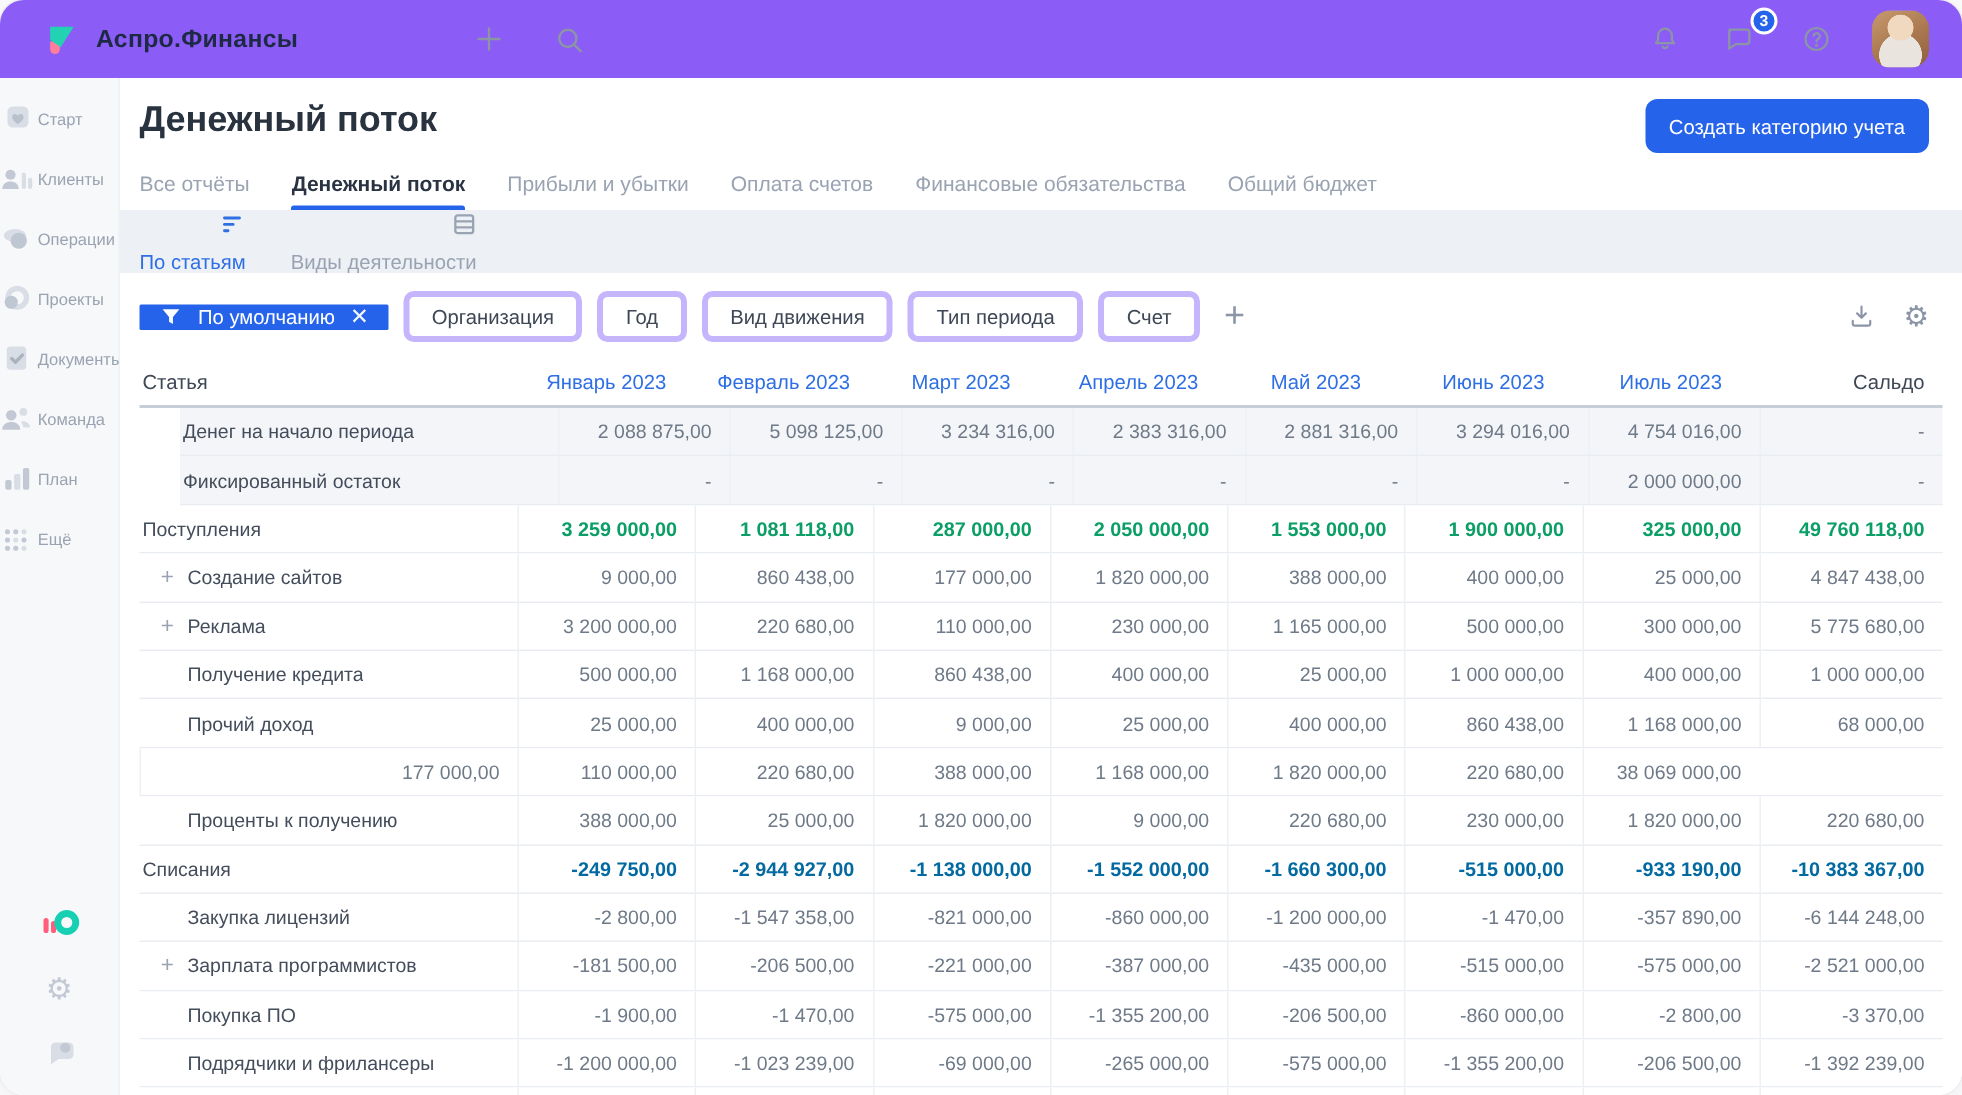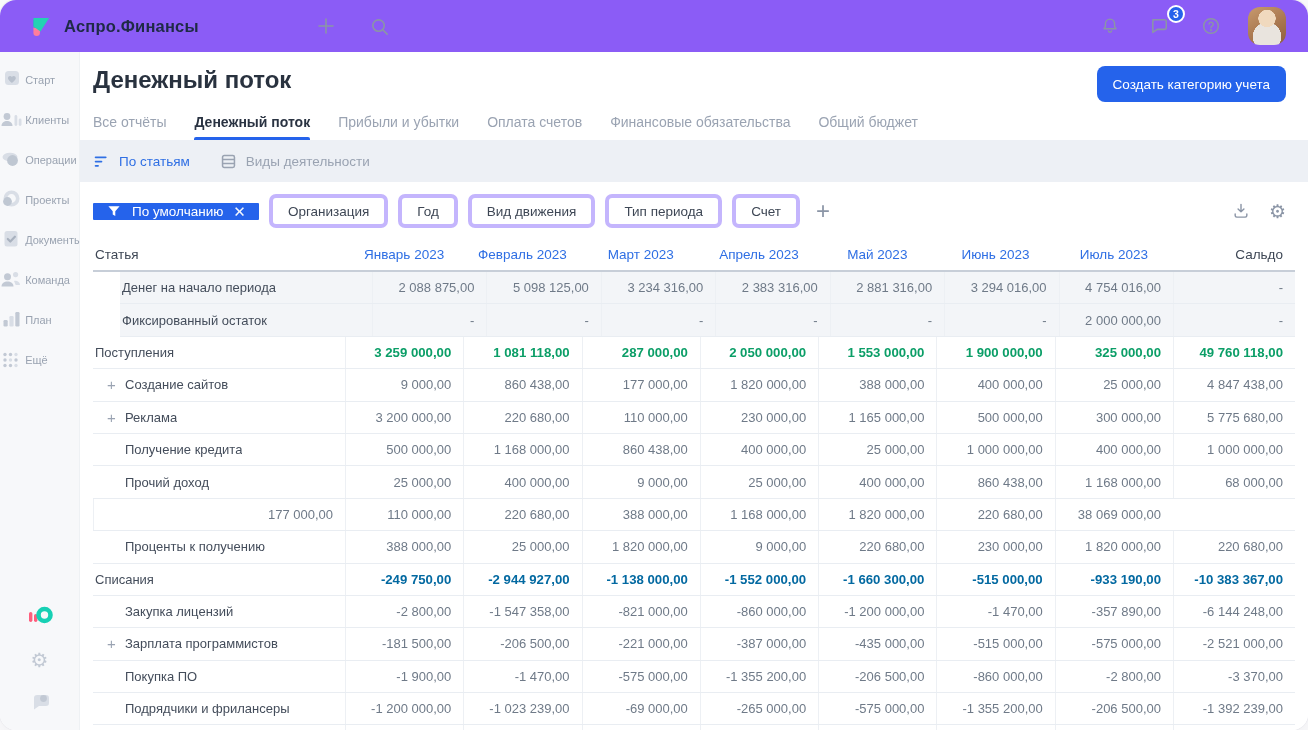--- a/index.html
+++ b/index.html
@@ -54,21 +54,21 @@
                  font-family:inherit; }
   .tabs { display:flex; gap:28px; margin-top:12px; }
   .tab { font-size:14px; color:#9aa3b2; padding-bottom:10px; position:relative; cursor:pointer; white-space:nowrap; }
   .tab.active { color:#2a3342; font-weight:600; }
   .tab.active::after { content:""; position:absolute; left:0; right:0; bottom:0; height:3px;
                        background:#2563eb; border-radius:2px 2px 0 0; }
 
   
   .subtabs { background:#edf0f5; height:42px; display:flex; align-items:center; gap:30px;
              padding:0 13px; flex-shrink:0; }
-  .subtab { display:flex; align-items:center; gap:9px; font-size:13.5px; color:#9aa3b2; cursor:pointer; }
+  .subtab { display:flex; align-items:flex-end; gap:9px; font-size:13.5px; color:#9aa3b2; cursor:pointer;flex-direction:column; }
   .subtab.active { color:#2f6fe4; font-weight:500; }
 
   
   .filterbar { display:flex; align-items:center; justify-content:space-between;
                padding:12px 22px 10px 13px; flex-shrink:0; }
   .filter-left { display:flex; align-items:center; gap:10px; }
   .filter-pill { display:flex; align-items:center; gap:10px; background:#2563eb; color:#fff;
                  border-radius:1px; height:17px; padding:0 13px; font-size:13.5px; cursor:pointer; }
   .pill-close { font-size:15px; line-height:1; cursor:pointer; opacity:.95; }
   .chip { border:4px solid #c4b5fd; background:#fff; border-radius:7px; height:34px;

